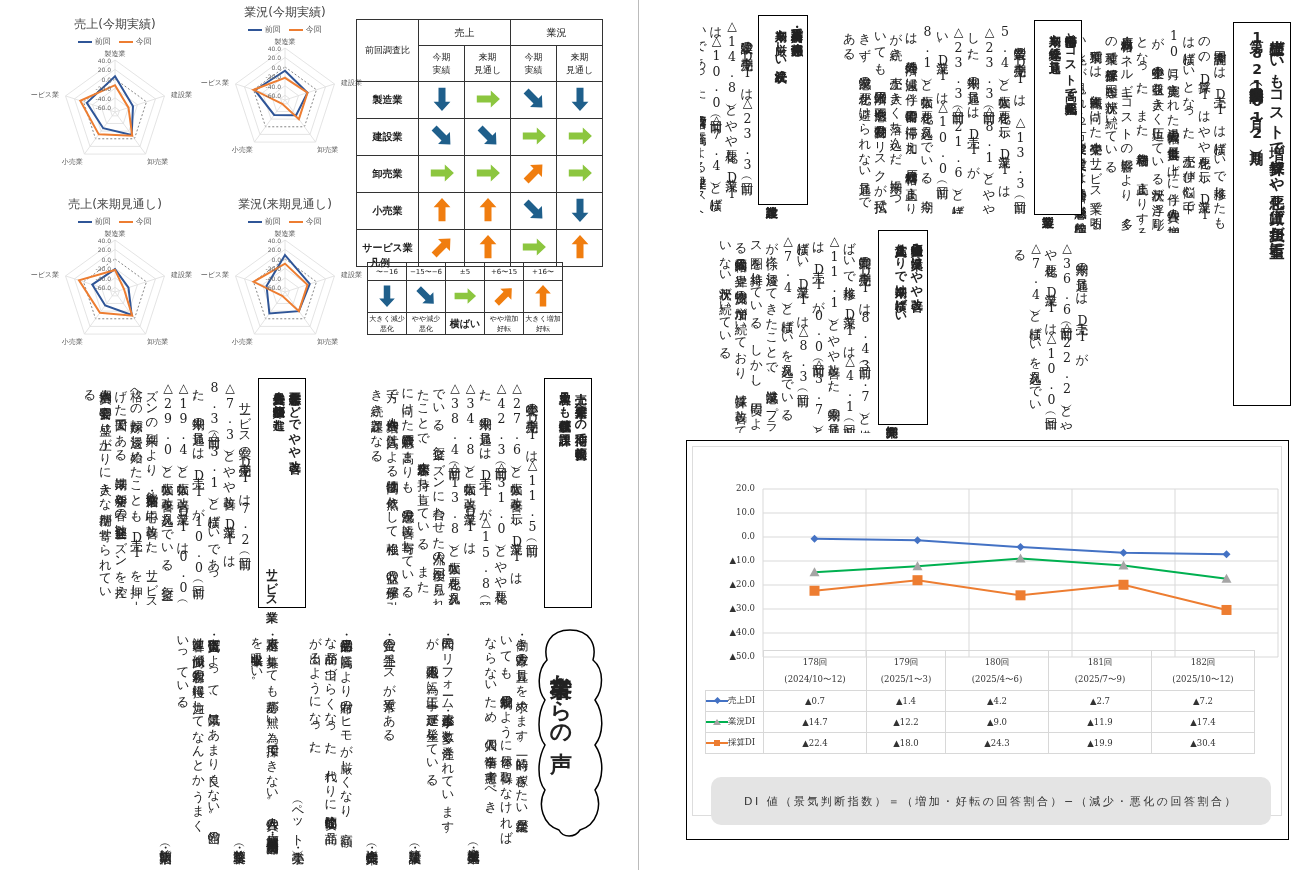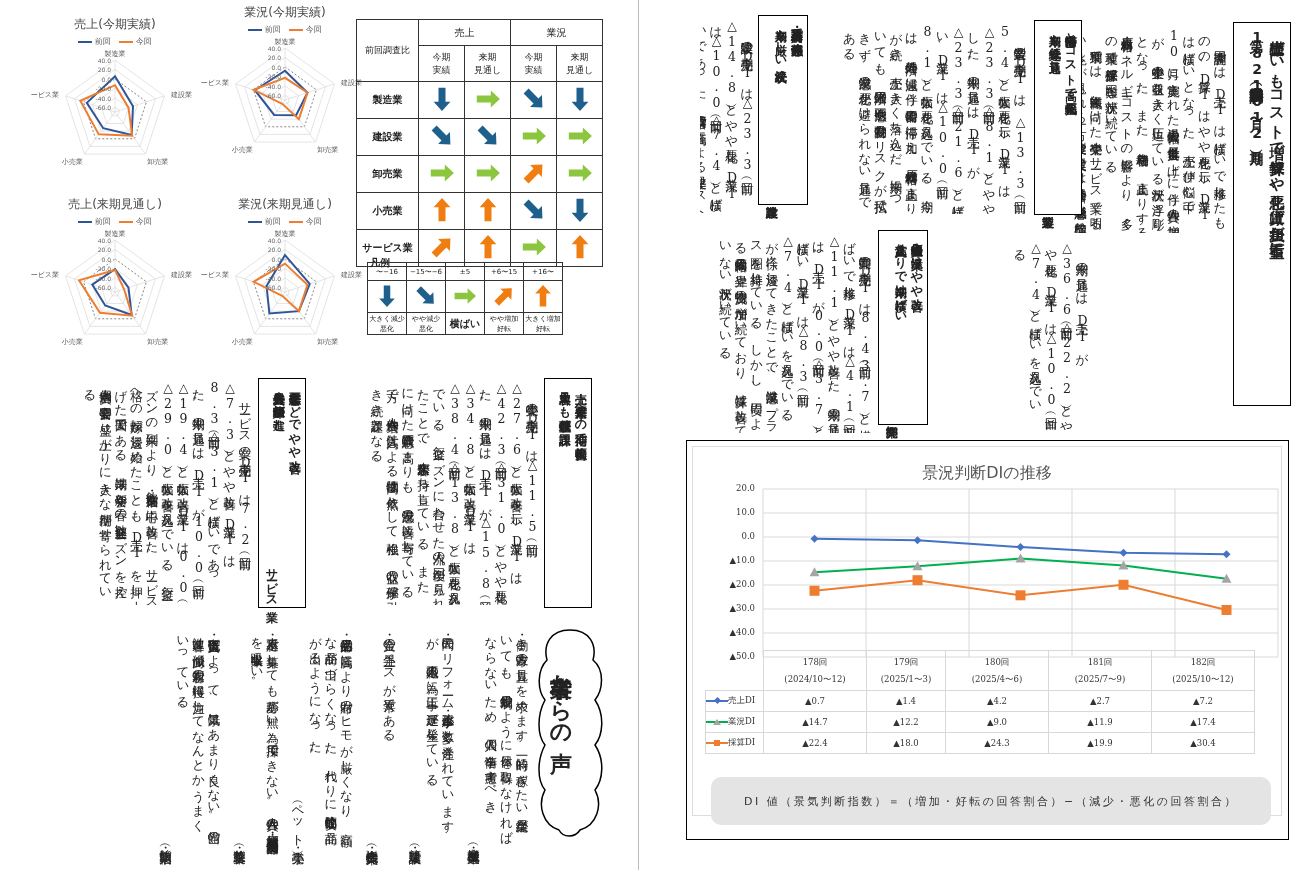--- a/index.html
+++ b/index.html
@@ -440,21 +440,20 @@
 
 <div class="vbox" style="left:878px;top:230px;height:195px;width:50px">
   <div class="h">価格転嫁進み業況はやや改善</div>
   <div class="h">仕入高止まりで来期は横ばい</div>
   <div class="tag" style="position:absolute;left:4px;bottom:8px">卸売業</div>
 </div>
 <div class="col vtext" style="left:688px;top:233px;width:185px;height:200px;overflow:hidden">　卸売業の今期売上DIは8.4（前回3.7）と横ばいで推移し、業況DIは△4.1（前回△11.1）とやや改善した。来期の見通しは、売上DIが0.0（前回△3.7）と横ばい、業況DIは△8.3（前回△7.4）と横ばいを見込んでいる。価格転嫁が徐々に浸透してきたことで、業況感はプラス圏を維持している。しかし、円安による輸入品価格の上昇や物流費の増加が続いており、採算は改善していない状況が続いている。</div>
 
 <div class="chart-frame">
   <div class="chart-inner">
-    <div class="chart-title">景況判断DIの推移</div>
     <div id="yticks">
         <div class="ytick" style="top: 36px; left: 0px;">20.0</div>
         <div class="ytick" style="top: 60px; left: 0px;">10.0</div>
         <div class="ytick" style="top: 84px; left: 0px;">0.0</div>
         <div class="ytick" style="top: 108px; left: 0px;">▲10.0</div>
         <div class="ytick" style="top: 132px; left: 0px;">▲20.0</div>
         <div class="ytick" style="top: 156px; left: 0px;">▲30.0</div>
         <div class="ytick" style="top: 180px; left: 0px;">▲40.0</div>
         <div class="ytick" style="top: 204px; left: 0px;">▲50.0</div>
       </div>

